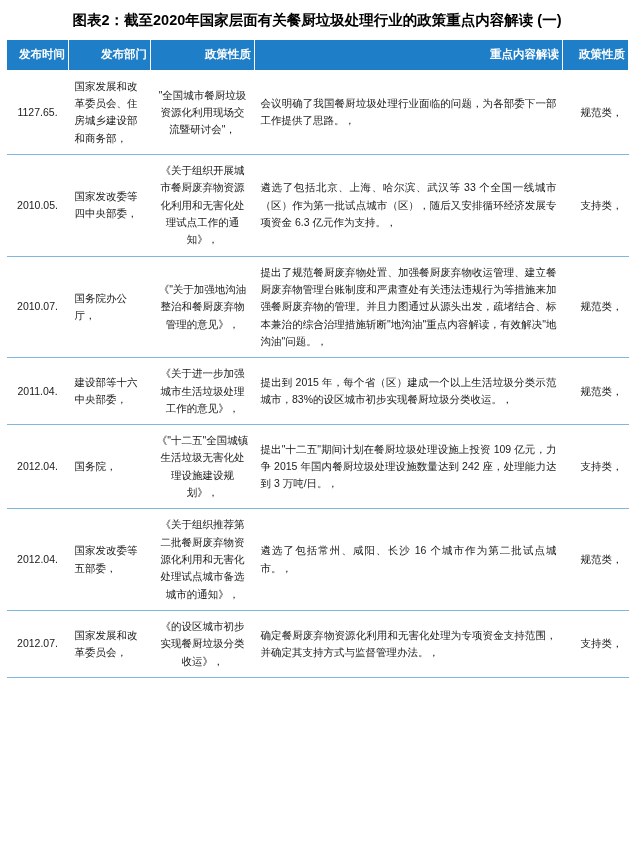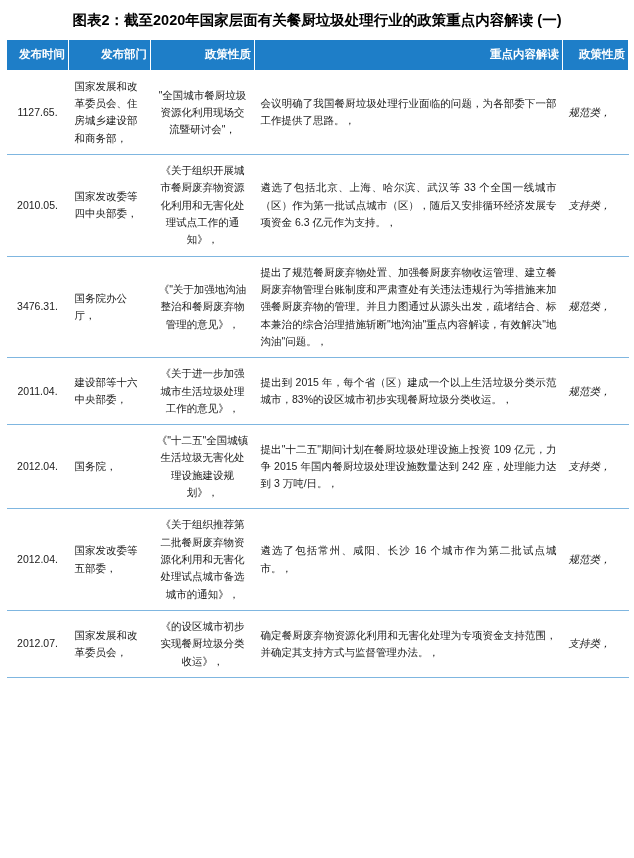--- a/index.html
+++ b/index.html
@@ -67,23 +67,22 @@
   }
   td.c-name {
     text-align: center;
   }
   td.c-content {
     text-align: justify;
     text-justify: inter-ideograph;
     line-height: 1.72;
   }
   td.c-nature {
-    text-align: left;
+    text-align: right;
     white-space: nowrap;
-    font-style: italic;
   }
   colgroup .col-date { width: 62px; }
   colgroup .col-dept { width: 82px; }
   colgroup .col-name { width: 104px; }
   colgroup .col-content { width: 308px; }
   colgroup .col-nature { width: 66px; }
 </style>
 </head>
 <body>
 
@@ -116,21 +115,21 @@
         <td class="c-nature">规范类，</td>
       </tr>
       <tr>
         <td class="c-date">2010.05.</td>
         <td class="c-dept">国家发改委等四中央部委，</td>
         <td class="c-name">《关于组织开展城市餐厨废弃物资源化利用和无害化处理试点工作的通知》，</td>
         <td class="c-content">遴选了包括北京、上海、哈尔滨、武汉等 33 个全国一线城市（区）作为第一批试点城市（区），随后又安排循环经济发展专项资金 6.3 亿元作为支持。，</td>
         <td class="c-nature">支持类，</td>
       </tr>
       <tr>
-        <td class="c-date">3476.31.</td>
+        <td class="c-date">2010.07.</td>
         <td class="c-dept">国务院办公厅，</td>
         <td class="c-name">《"关于加强地沟油整治和餐厨废弃物管理的意见》，</td>
         <td class="c-content">提出了规范餐厨废弃物处置、加强餐厨废弃物收运管理、建立餐厨废弃物管理台账制度和严肃查处有关违法违规行为等措施来加强餐厨废弃物的管理。并且力图通过从源头出发，疏堵结合、标本兼治的综合治理措施斩断"地沟油"重点内容解读，有效解决"地沟油"问题。，</td>
         <td class="c-nature">规范类，</td>
       </tr>
       <tr>
         <td class="c-date">2011.04.</td>
         <td class="c-dept">建设部等十六中央部委，</td>
         <td class="c-name">《关于进一步加强城市生活垃圾处理工作的意见》，</td>
         <td class="c-content">提出到 2015 年，每个省（区）建成一个以上生活垃圾分类示范城市，83%的设区城市初步实现餐厨垃圾分类收运。，</td>

